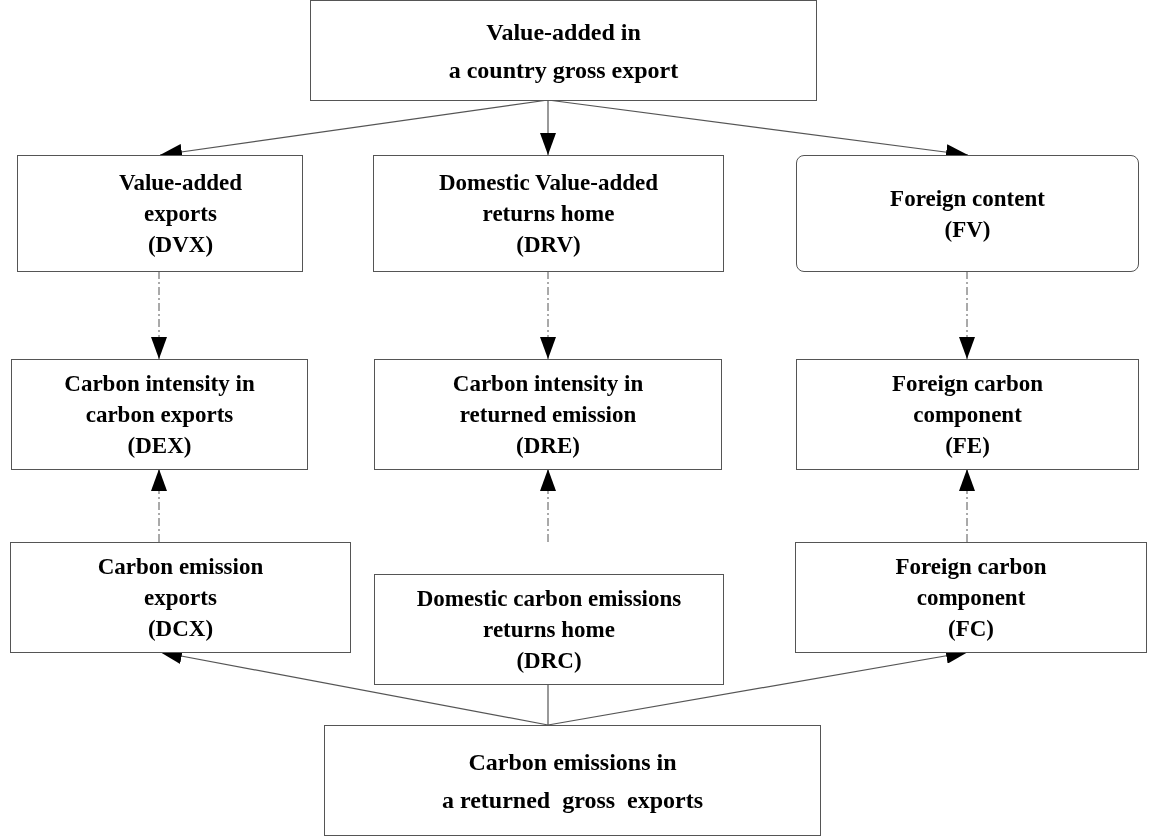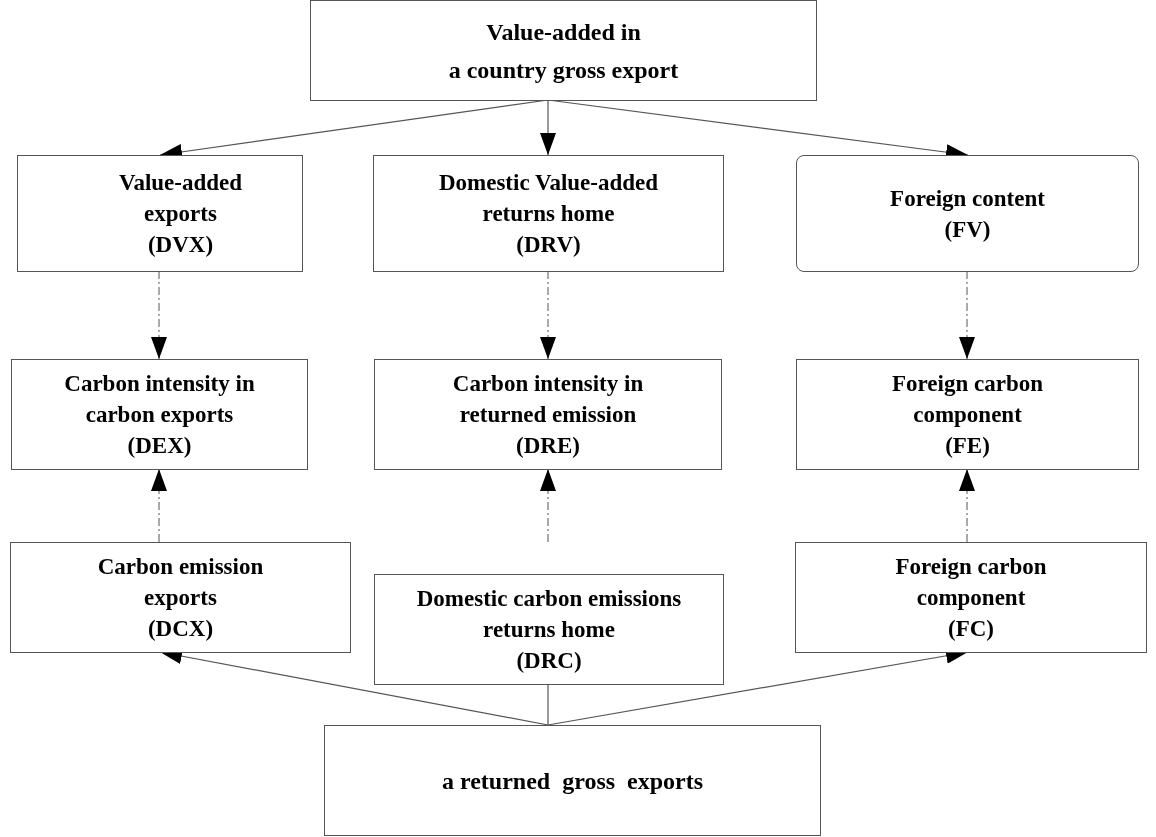--- a/index.html
+++ b/index.html
@@ -98,14 +98,15 @@
   <span class="line">returns home</span>
   <span class="line">(DRC)</span>
 </div>
 <div class="box mid" style="left:795px; top:542px; width:352px; height:111px;">
   <span class="line">Foreign carbon</span>
   <span class="line">component</span>
   <span class="line">(FC)</span>
 </div>
 
 <div class="box big" style="left:301px; top:725px; width:497px; height:111px;">
+  <span class="line">Carbon emissions in</span>
   <span class="line">a returned  gross  exports</span>
 </div>
 
 </body></html>

